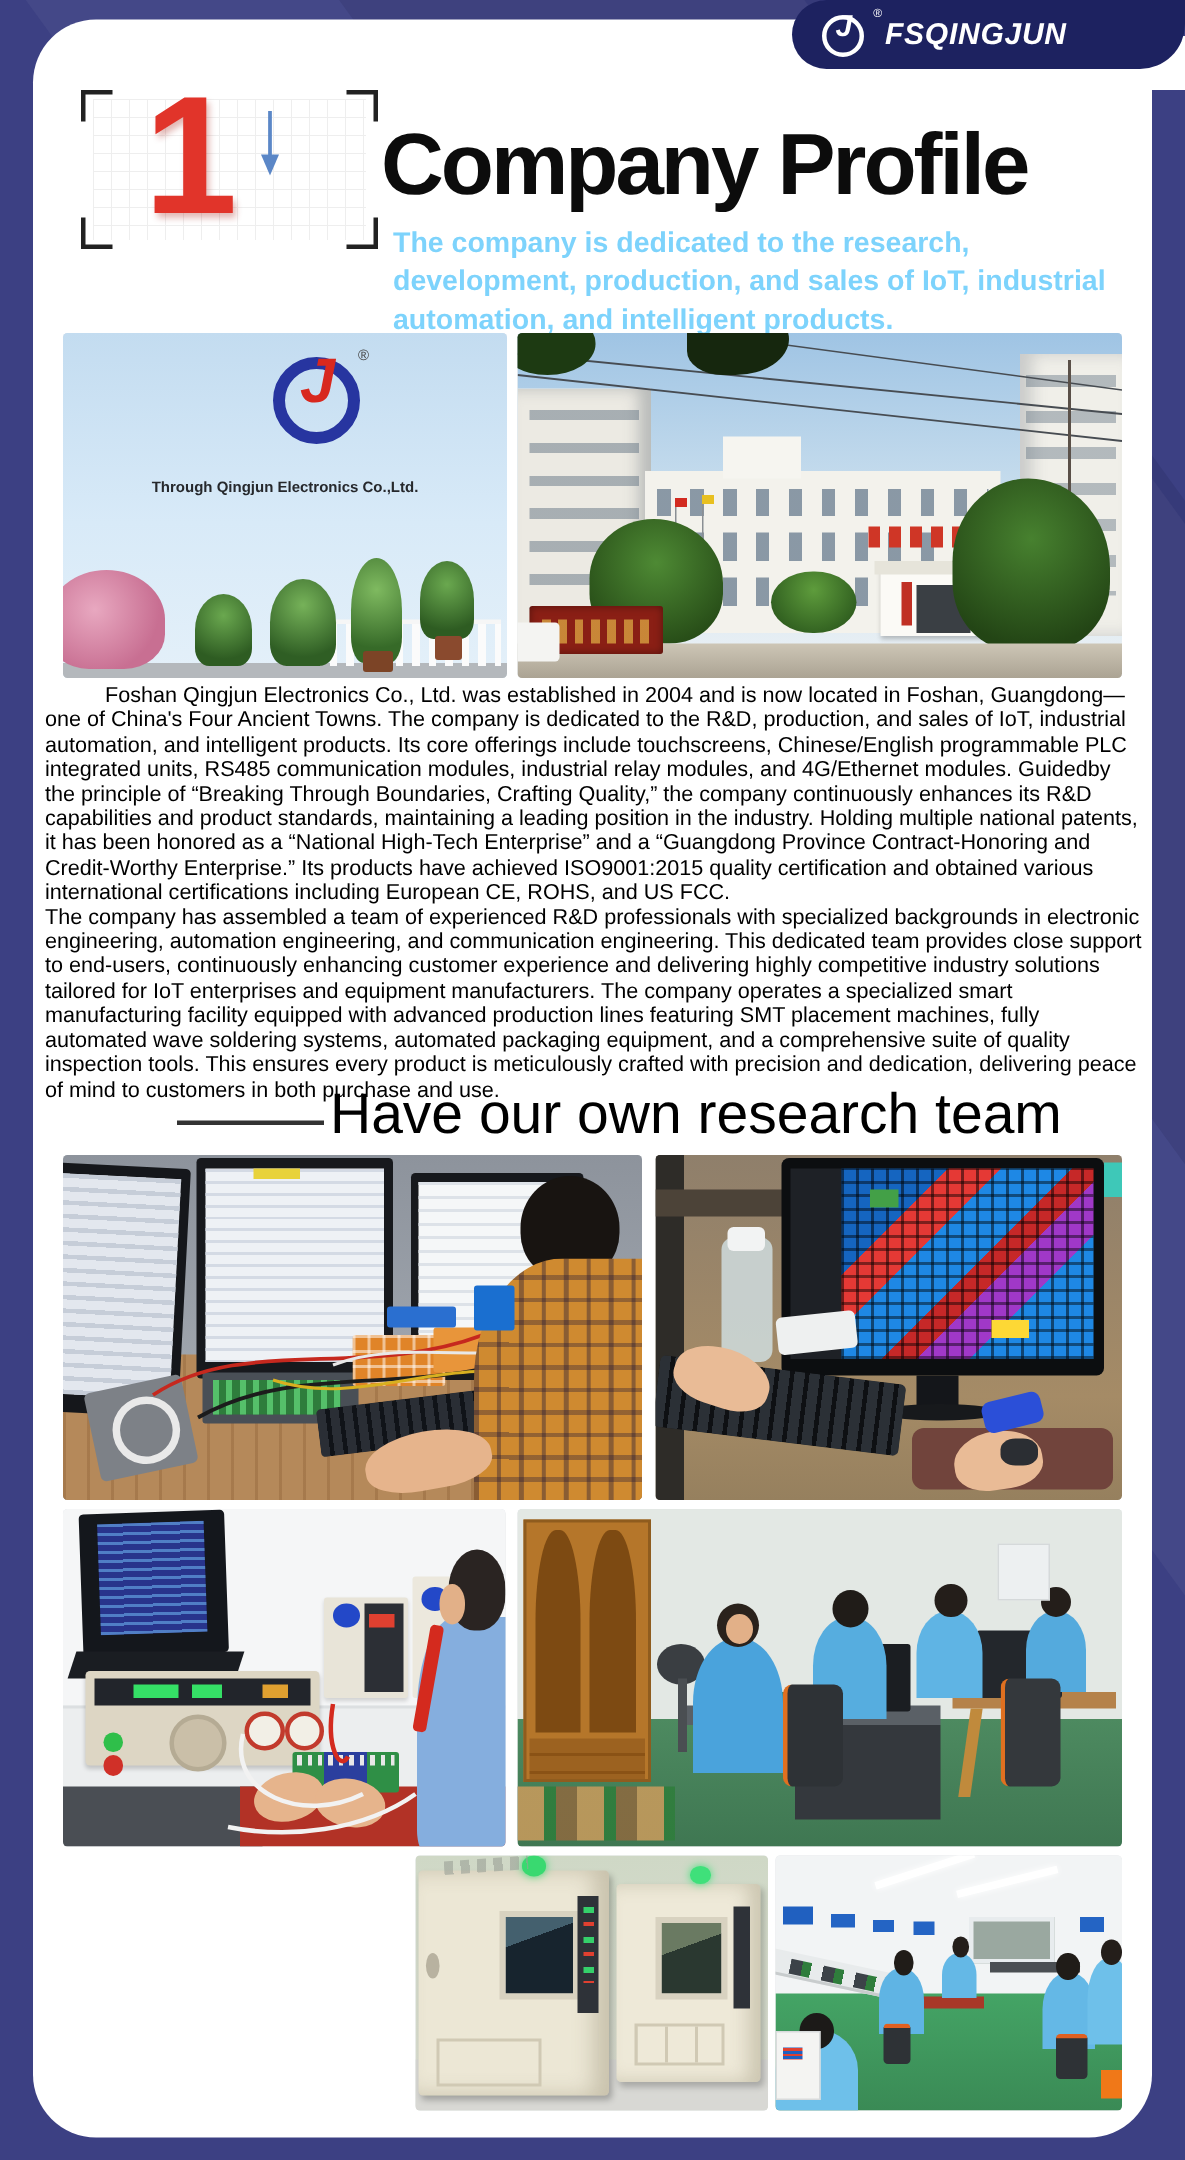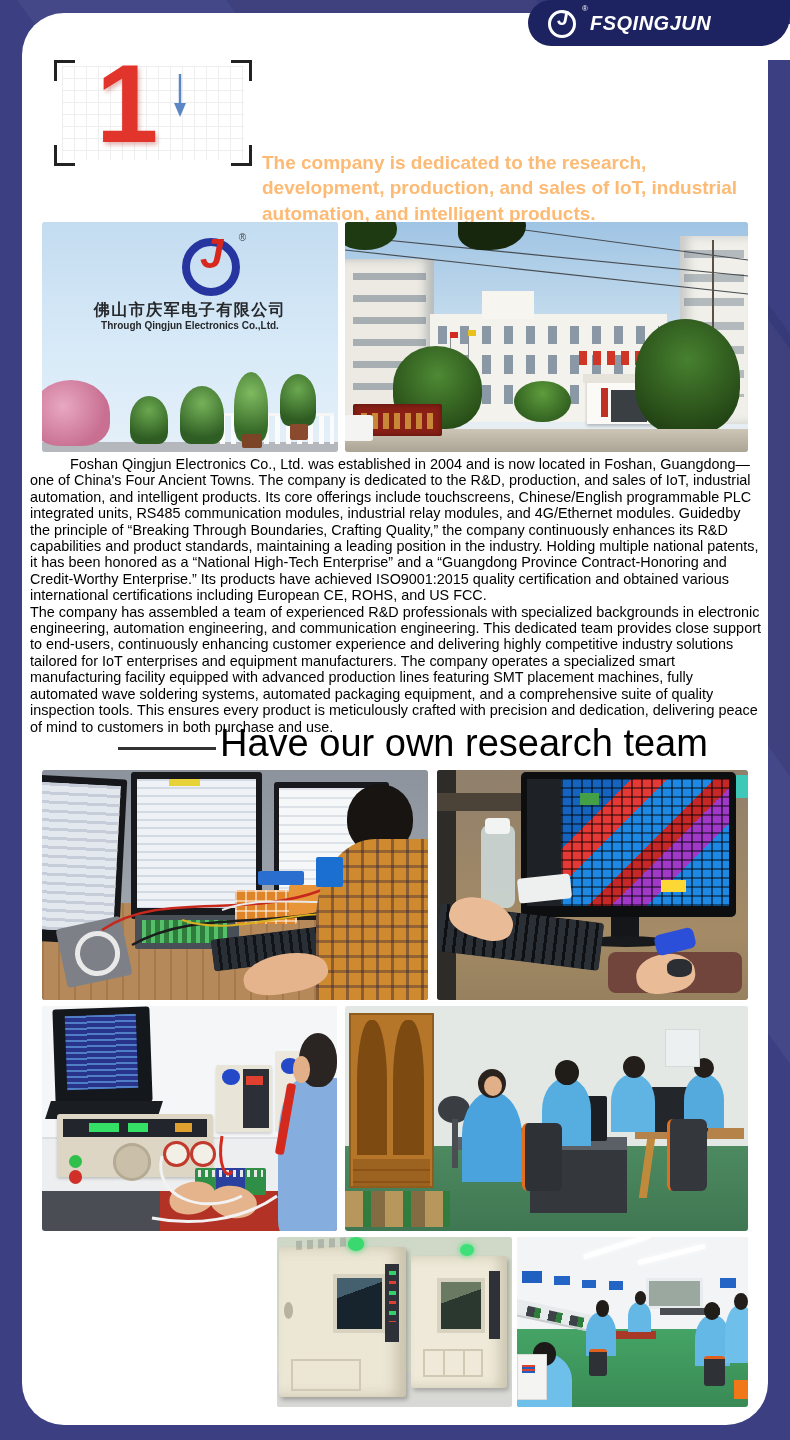--- a/index.html
+++ b/index.html
@@ -25,21 +25,21 @@
         background-image:linear-gradient(#ededed 1px,transparent 1px),linear-gradient(90deg,#ededed 1px,transparent 1px);
         background-size:12px 12px;opacity:.9;}
   .brk{width:18px;height:18px;}
   .brk.tl{left:0;top:0;border-left:3px solid #222;border-top:3px solid #222;}
   .brk.tr{right:0;top:0;border-right:3px solid #222;border-top:3px solid #222;}
   .brk.bl{left:0;bottom:0;border-left:3px solid #222;border-bottom:3px solid #222;}
   .brk.br{right:0;bottom:0;border-right:3px solid #222;border-bottom:3px solid #222;}
   .bignum{left:42px;top:-12px;font-size:112px;line-height:1;font-weight:900;color:#e1342a;
           text-shadow:2px 3px 4px rgba(160,20,10,.30);}
   .title{left:254px;top:76px;font-size:58px;font-weight:900;letter-spacing:-2px;color:#0c0c0c;white-space:nowrap;}
-  .subtitle{left:262px;top:150px;width:512px;font-size:19px;font-weight:bold;line-height:1.33;color:#fdba74;}
+  .subtitle{left:262px;top:150px;width:512px;font-size:19px;font-weight:bold;line-height:1.33;color:#7dd3fc;}
   
   .photo{position:absolute;overflow:hidden;border-radius:3px;background:#dfe3e6;}
   .photo .d{position:absolute;}
   
   .about{left:30px;top:456px;width:732px;color:#000;font-size:14.4px;line-height:16.4px;}
   .about p{margin:0;}
   .about p.first{text-indent:40px;}
   
   .rline{left:118px;top:747px;width:98px;height:3px;background:#333;}
   .rhead{left:220px;top:722px;font-size:38px;color:#000;white-space:nowrap;}
@@ -62,30 +62,30 @@
     <div class="d brk tr"></div>
     <div class="d brk bl"></div>
     <div class="d brk br"></div>
     <div class="d bignum">1</div>
     <svg class="d" style="left:118px;top:12px;" width="16" height="48" viewBox="0 0 16 48">
       <line x1="8" y1="2" x2="8" y2="33" stroke="#5b87c7" stroke-width="2.5"></line>
       <path d="M2 31 L14 31 L8 45 Z" fill="#5b87c7"></path>
     </svg>
   </div>
 
+  <div class="d title">Company Profile</div>
   <div class="d subtitle">The company is dedicated to the research, development, production, and sales of IoT, industrial automation, and intelligent products.</div>
 
   <div class="photo" style="left:42px;top:222px;width:296px;height:230px;">
     <div class="d" style="inset:0;background:linear-gradient(180deg,#c3dcf0,#d8eaf8 55%,#e4f0f9);"></div>
     <div class="d" style="left:138px;top:12px;width:66px;height:60px;">
       <div class="d" style="left:2px;top:4px;width:42px;height:42px;border:8px solid #2735a0;border-radius:50%;"></div>
       <div class="d" style="left:20px;top:-4px;font-size:42px;font-weight:900;font-style:italic;color:#d8281e;">J</div>
       <div class="d" style="right:0;top:-2px;font-size:10px;color:#444;">®</div>
     </div>
-    <div class="d" style="left:0;top:78px;width:100%;text-align:center;font-size:16px;font-weight:bold;color:#26282c;letter-spacing:1.5px;">佛山市庆军电子有限公司</div>
     <div class="d" style="left:0;top:98px;width:100%;text-align:center;font-size:10px;font-weight:bold;color:#26282c;">Through Qingjun Electronics Co.,Ltd.</div>
     <div class="d" style="left:0;bottom:0;width:100%;height:10px;background:#b4b8bc;"></div>
     <div class="d" style="right:4px;bottom:8px;width:46%;height:28px;background:repeating-linear-gradient(90deg,#fbfbfb 0 5px,rgba(0,0,0,0) 5px 11px);border-top:3px solid #f6f6f6;"></div>
     <div class="d" style="left:-10px;bottom:6px;width:78px;height:66px;background:radial-gradient(circle at 40% 40%,#e8a8c0,#c86f92 70%);border-radius:50% 50% 35% 35%;"></div>
     <div class="d" style="left:88px;bottom:8px;width:38px;height:48px;background:radial-gradient(circle at 50% 30%,#6aa84f,#2e5c22 75%);border-radius:50% 50% 25% 25%;"></div>
     <div class="d" style="left:138px;bottom:8px;width:44px;height:58px;background:radial-gradient(circle at 50% 30%,#76b259,#2f5e24 75%);border-radius:50% 50% 25% 25%;"></div>
     <div class="d" style="left:192px;bottom:10px;width:34px;height:70px;background:radial-gradient(circle at 50% 30%,#7fba60,#366a28 75%);border-radius:50% 50% 25% 25%;"></div>
     <div class="d" style="left:200px;bottom:4px;width:20px;height:14px;background:#7c4426;border-radius:2px;"></div>
     <div class="d" style="right:22px;bottom:26px;width:36px;height:52px;background:radial-gradient(circle at 50% 30%,#6aa84f,#2e5c22 75%);border-radius:50% 50% 25% 25%;"></div>
     <div class="d" style="right:30px;bottom:12px;width:18px;height:16px;background:#8a4a2e;border-radius:2px;"></div>

